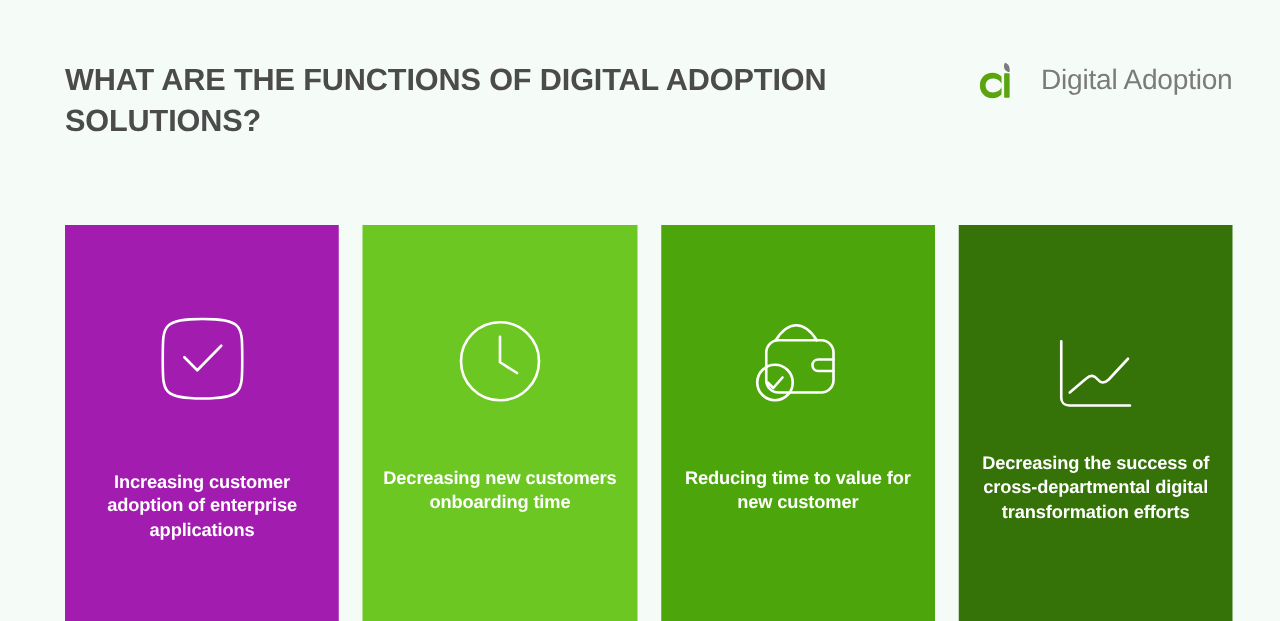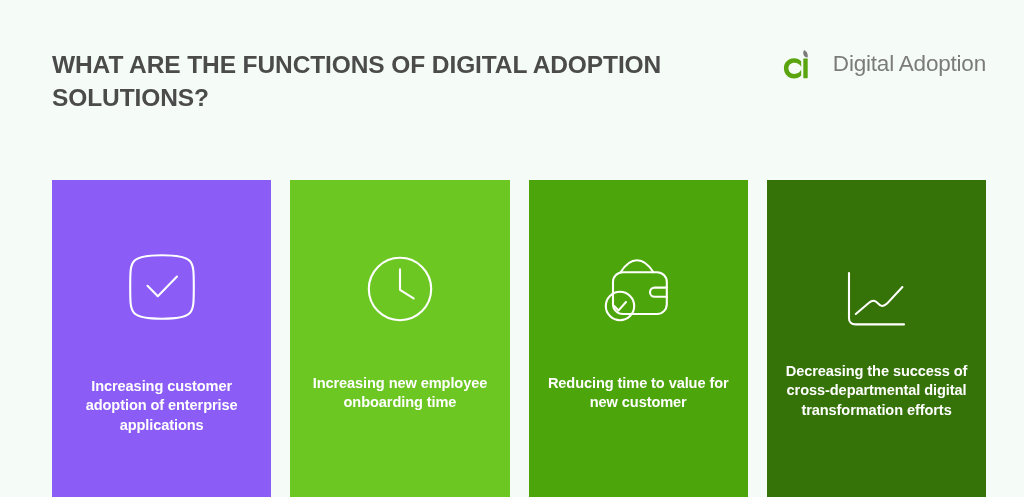--- a/index.html
+++ b/index.html
@@ -132,41 +132,41 @@
                  C14.5 13.7 17.3 15.4 18.2 18.0 L18.2 12.2 C16.5 10.3 14.0 9.2 11.0 9.2 Z" fill="#5aa50f"></path>
       </svg>
     </span>
     <span id="logo-text">Digital Adoption</span>
   </div>
 
 </div>
 
 <div id="cards">
 
-  <div class="card card-1" style="background: #8b5cf6;">
+  <div class="card card-1" style="background: #a21caf;">
     <div class="card-icon">
       <svg width="70" height="70" viewBox="0 0 70 70" xmlns="http://www.w3.org/2000/svg" fill="none" stroke="#ffffff" stroke-width="2.1" stroke-linecap="round" stroke-linejoin="round">
         <path d="M35 3.2 C50.5 3.2 58.4 4.5 62.6 8.7 C66.8 12.9 66.8 20.0 66.8 35
                  C66.8 50.0 66.8 57.1 62.6 61.3 C58.4 65.5 50.5 66.8 35 66.8
                  C19.5 66.8 11.6 65.5 7.4 61.3 C3.2 57.1 3.2 50.0 3.2 35
                  C3.2 20.0 3.2 12.9 7.4 8.7 C11.6 4.5 19.5 3.2 35 3.2 Z"></path>
         <path d="M20.5 33.8 L30.8 44.2 L50.0 24.6"></path>
       </svg>
     </div>
     <div class="card-label">Increasing customer adoption of enterprise applications</div>
   </div>
 
   <div class="card card-2" style="background: rgb(108, 199, 35);">
     <div class="card-icon">
       <svg width="68" height="68" viewBox="0 0 68 68" xmlns="http://www.w3.org/2000/svg" fill="none" stroke="#ffffff" stroke-width="2.1" stroke-linecap="round" stroke-linejoin="round">
         <circle cx="34" cy="34" r="31.2"></circle>
         <path d="M34 14.4 L34 34.8 L47.6 43.4"></path>
       </svg>
     </div>
-    <div class="card-label">Increasing new employee onboarding time</div>
+    <div class="card-label">Decreasing new customers onboarding time</div>
   </div>
 
   <div class="card card-3" style="background: rgb(76, 165, 10);">
     <div class="card-icon">
       <svg width="70" height="66" viewBox="0 0 70 66" xmlns="http://www.w3.org/2000/svg" fill="none" stroke="#ffffff" stroke-width="2.1" stroke-linecap="round" stroke-linejoin="round">
 
         <path d="M10.0 24.0 C10.0 18.6 14.4 14.2 19.8 14.2 L54.0 14.2
                  C59.4 14.2 63.8 18.6 63.8 24.0 L63.8 46.2
                  C63.8 51.6 59.4 56.0 54.0 56.0 L19.8 56.0
                  C14.4 56.0 10.0 51.6 10.0 46.2 Z"></path>

